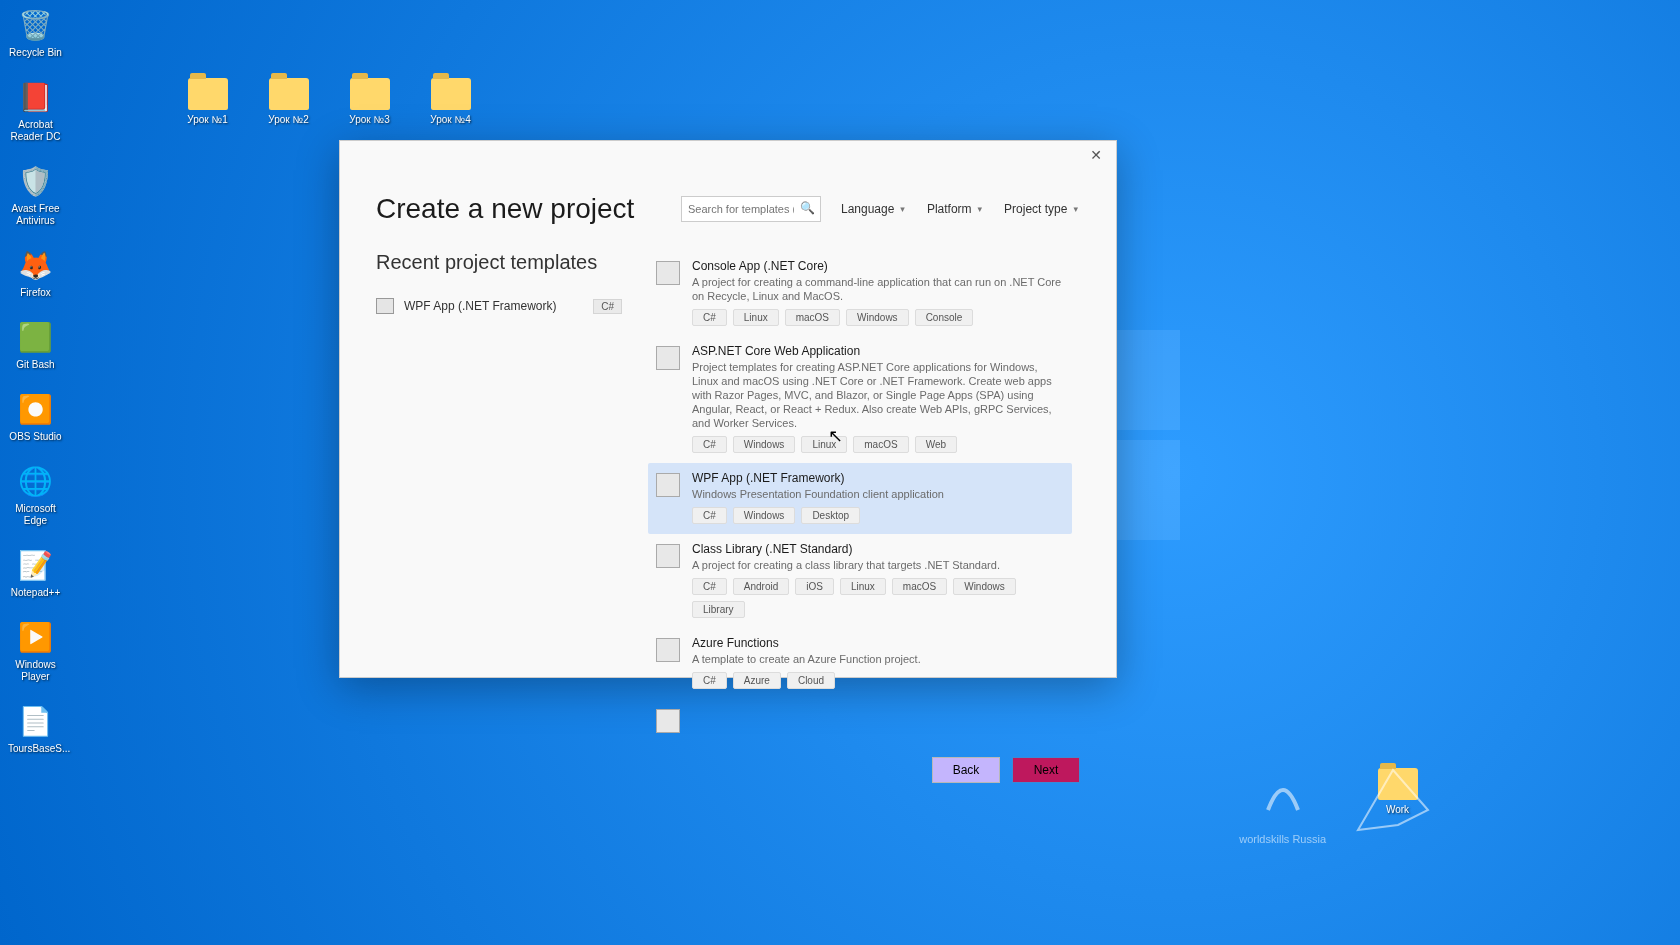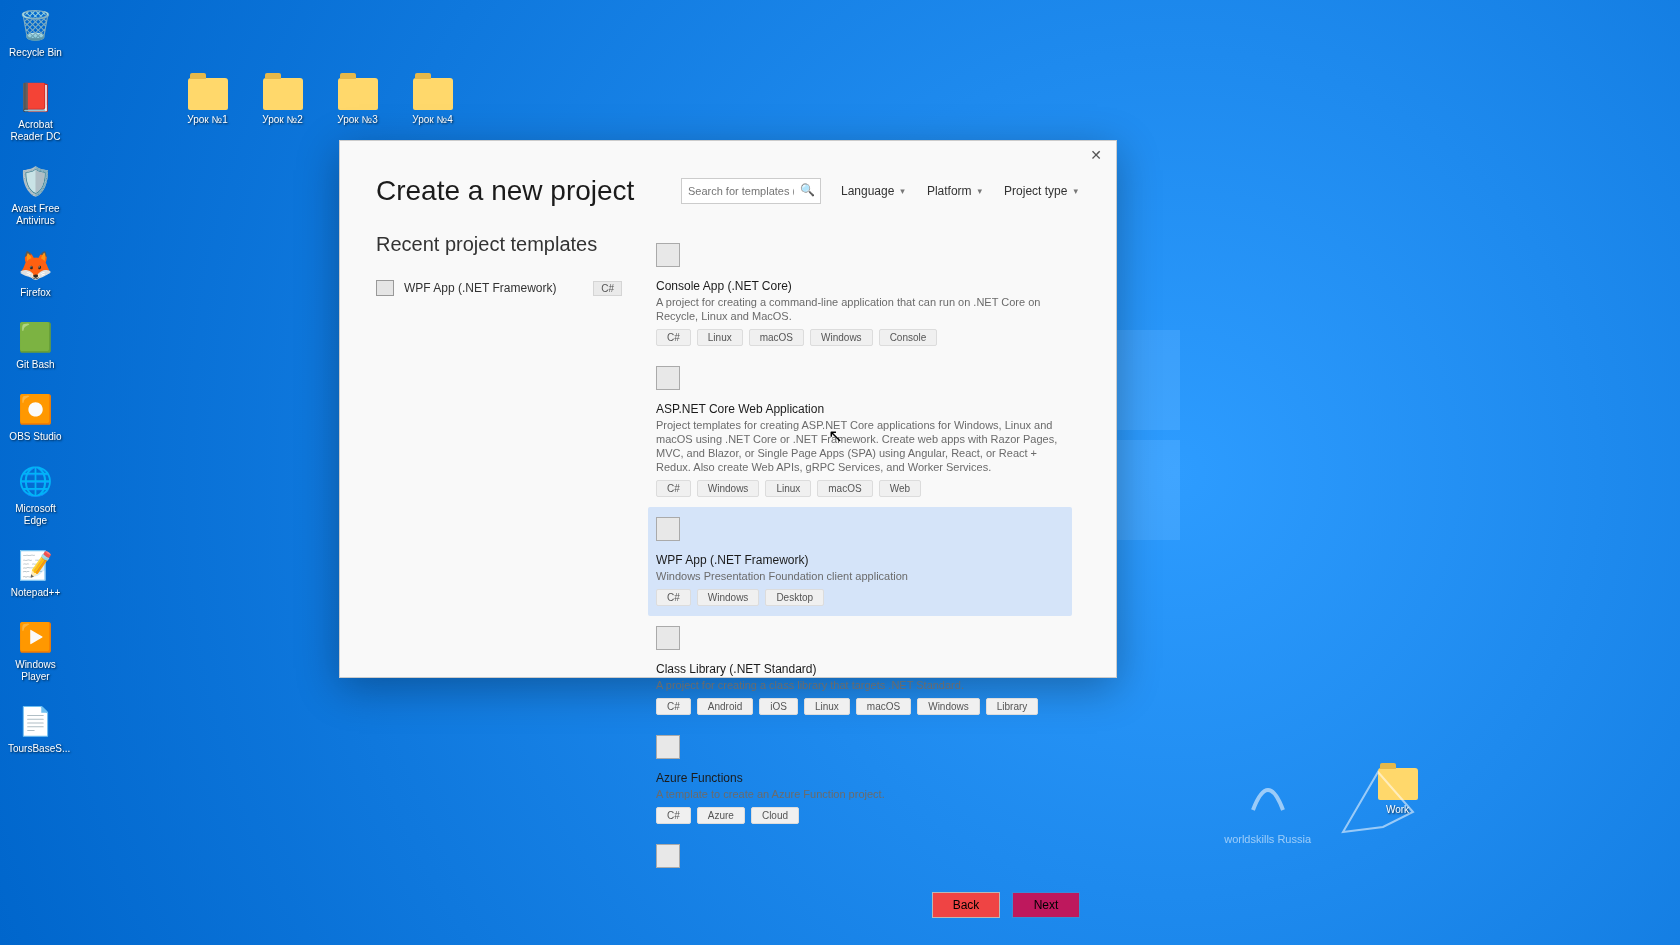--- a/index.html
+++ b/index.html
@@ -20,40 +20,40 @@
 .win-logo .p1 { left: 0; top: 0; width: 100px; height: 100px; }
 .win-logo .p2 { left: 110px; top: 0; width: 100px; height: 100px; }
 .win-logo .p3 { left: 0; top: 110px; width: 100px; height: 100px; }
 .win-logo .p4 { left: 110px; top: 110px; width: 100px; height: 100px; }
 
 .desktop-icons { position: absolute; top: 5px; left: 8px; }
 .dicon { width: 55px; text-align: center; margin-bottom: 18px; cursor: pointer; }
 .dicon .ico { width: 40px; height: 40px; margin: 0 auto 2px; display: flex; align-items: center; justify-content: center; font-size: 28px; }
 .dicon .lbl { font-size: 10px; color: #fff; text-shadow: 1px 1px 2px rgba(0,0,0,0.7); line-height: 12px; }
 
-.folder-row { position: absolute; top: 78px; left: 180px; display: flex; gap: 20px; }
+.folder-row { position: absolute; top: 78px; left: 180px; display: flex; gap: 26px; }
 .folder { width: 55px; text-align: center; cursor: pointer; }
 .folder .fico { width: 40px; height: 32px; margin: 0 auto 4px; background: #ffd86b; border-radius: 3px 3px 2px 2px; position: relative; }
 .folder .fico::before { content: ""; position: absolute; top: -5px; left: 2px; width: 16px; height: 6px; background: #e5b84a; border-radius: 2px 2px 0 0; }
 .folder .lbl { font-size: 10px; color: #fff; text-shadow: 1px 1px 2px rgba(0,0,0,0.7); }
 
 .work-folder { position: absolute; bottom: 130px; right: 255px; width: 55px; text-align: center; cursor: pointer; }
 
 .dialog {
   position: absolute; left: 339px; top: 140px;
   width: 778px; height: 538px;
   background: #f9f9f9;
   box-shadow: 0 10px 40px rgba(0,0,0,0.3);
   display: flex; flex-direction: column;
   border: 1px solid #ccc;
 }
 .dlg-titlebar { height: 28px; display: flex; justify-content: flex-end; }
 .dlg-close { width: 40px; height: 28px; display: flex; align-items: center; justify-content: center; cursor: pointer; font-size: 14px; color: #555; }
 
-.dlg-body { flex: 1; display: flex; flex-direction: column; padding: 0 36px 22px; }
+.dlg-body { flex: 1; display: flex; flex-direction: column; padding: 0 36px 22px; margin-top: 18px; }
 
 .dlg-toprow { display: flex; align-items: center; gap: 18px; margin-top: 6px; }
 .dlg-title { font-size: 28px; font-weight: 400; color: #1b1b1b; margin-right: auto; }
 .search-box { position: relative; width: 140px; }
 .search-box input { width: 100%; height: 26px; border: 1px solid #ccc; padding: 0 26px 0 6px; font-size: 11px; }
 .search-box .sico { position: absolute; right: 6px; top: 5px; font-size: 12px; color: #666; }
 .filter-dd { font-size: 12px; color: #333; cursor: pointer; padding: 4px 2px; display: flex; align-items: center; gap: 6px; }
 .filter-dd::after { content: "▾"; font-size: 9px; color: #777; }
 
 .dlg-columns { flex: 1; display: flex; gap: 26px; margin-top: 26px; overflow: hidden; }
@@ -62,34 +62,34 @@
 .recent-item { display: flex; align-items: center; gap: 10px; padding: 6px 0; cursor: pointer; }
 .recent-item .rico { width: 18px; height: 16px; background: #e5e5e5; border: 1px solid #999; }
 .recent-item .rlbl { font-size: 12px; color: #333; flex: 1; }
 .recent-item .rtag { font-size: 10px; background: #eaeaea; border: 1px solid #d5d5d5; padding: 1px 7px; color: #555; }
 
 .right-col { flex: 1; overflow-y: auto; padding-right: 8px; position: relative; }
 .right-col::-webkit-scrollbar { width: 14px; }
 .right-col::-webkit-scrollbar-thumb { background: #c5c5c5; }
 .right-col::-webkit-scrollbar-track { background: #efefef; }
 
-.tpl { display: flex; gap: 12px; padding: 8px 8px 10px; cursor: pointer; border-radius: 2px; flex-direction: column; }
+.tpl { display: flex; gap: 12px; padding: 8px 8px 10px; cursor: pointer; border-radius: 2px; }
 .tpl.selected { background: #d5e4f9; }
 .tpl .tico { width: 24px; height: 24px; flex-shrink: 0; background: #e8e8e8; border: 1px solid #aaa; margin-top: 2px; }
 .tpl-body { flex: 1; }
 .tpl-name { font-size: 12px; color: #1b1b1b; margin-bottom: 2px; }
 .tpl-desc { font-size: 11px; color: #6b6b6b; line-height: 14px; margin-bottom: 6px; }
 .tpl-tags { display: flex; flex-wrap: wrap; gap: 6px; }
 .tag { font-size: 10px; background: #f0f0f0; border: 1px solid #dcdcdc; color: #555; padding: 2px 10px; border-radius: 2px; }
 
 .dlg-footer { display: flex; justify-content: flex-end; gap: 12px; margin-top: 14px; }
-.btn { min-width: 68px; height: 26px; font-size: 12px; border: 1px solid #b8b8b8; background: #ef4444; cursor: pointer; }
+.btn { min-width: 68px; height: 26px; font-size: 12px; border: 1px solid #b8b8b8; background: #c4b5fd; cursor: pointer; }
 .btn.primary { border: 1.5px solid #3a8bd6; background: #be185d; }
 
-.watermarks { position: absolute; right: 257px; bottom: 100px; display: flex; align-items: flex-end; gap: 22px; opacity: 0.55; }
+.watermarks { position: absolute; right: 242px; bottom: 100px; display: flex; align-items: flex-start; gap: 22px; opacity: 0.55; }
 .wmk { color: #fff; font-size: 14px; text-align: center; }
 
 .cursor-ptr { position: absolute; left: 828px; top: 425px; font-size: 18px; color: #000; pointer-events: none; z-index: 999; }
 </style>
 </head>
 <body>
 
 <div class="desktop-bg">
   <div class="win-logo">
     <div class="p1"></div>

